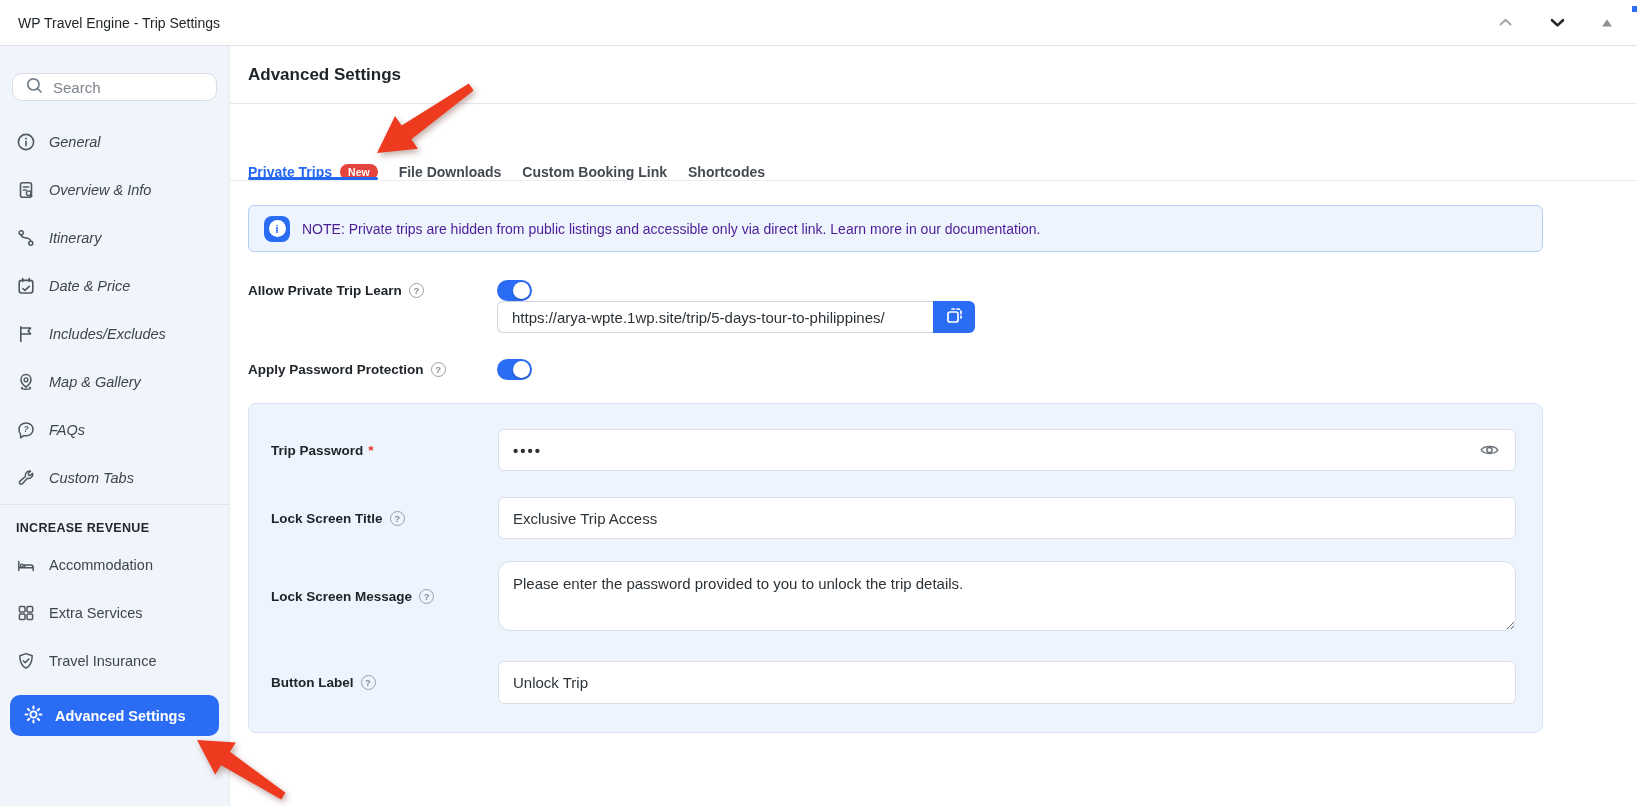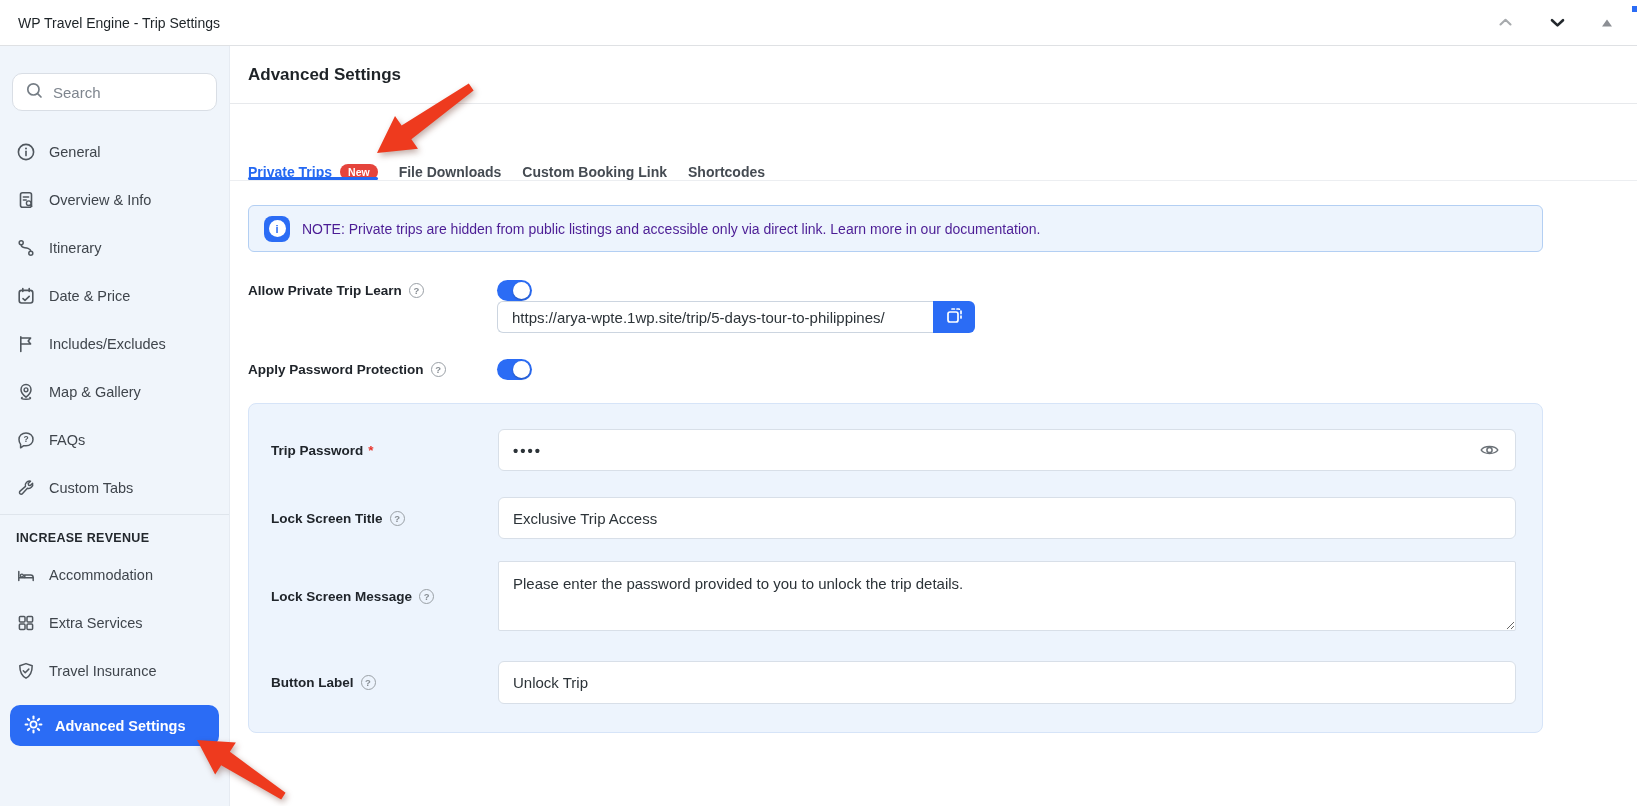--- a/index.html
+++ b/index.html
@@ -13,24 +13,24 @@
   .topbar-controls { margin-left:auto; display:flex; align-items:center; gap:30px; }
   .tb-btn { display:flex; align-items:center; justify-content:center; background:none; border:none; cursor:pointer; padding:2px; }
   .top-tick { position:absolute; top:6px; right:0; width:5px; height:6px; background:#2b6cf5; }
 
   
   .layout { display:flex; height:760px; }
   .sidebar { width:230px; flex-shrink:0; background:#f0f5fb; border-right:1px solid #e6ebf2; padding-top:27px; position:relative; }
   .main { flex:1; background:#fff; position:relative; }
 
   
-  .search-box { margin:0 12px; height:38px; background:#fff; border:1px solid #d9dee5; border-radius:10px; display:flex; align-items:center; gap:9px; padding:0 12px; }
+  .search-box { margin:0 12px; height:28px; background:#fff; border:1px solid #d9dee5; border-radius:10px; display:flex; align-items:center; gap:9px; padding:0 12px; }
   .search-box input { border:none; outline:none; background:transparent; font-family:inherit; font-size:15px; color:#3c434a; width:140px; }
   .search-box input::placeholder { color:#7e858e; }
-  .nav { margin-top:17px; }
+  .nav { margin-top:17px;font-style:italic; }
   .nav-item { height:48px; display:flex; align-items:center; gap:13px; padding-left:16px; font-size:14.5px; font-weight:500; color:#3f454c; cursor:pointer; }
   .nav-item .ico { width:20px; height:20px; display:flex; align-items:center; justify-content:center; color:#50575e; flex-shrink:0; }
   .side-divider { border:none; border-top:1px solid #dfe5ec; margin:2px 0 0 0; }
   .section-label { padding:16px 0 6px 16px; font-size:12.5px; font-weight:700; letter-spacing:.3px; color:#23282d; }
   .active-item { margin:10px 10px 0 10px; height:41px; background:#2b6cf5; border-radius:10px; display:flex; align-items:center; gap:12px; padding-left:14px; color:#fff; font-size:14.5px; font-weight:700; cursor:pointer; }
   .active-item .ico { color:#fff; }
 
   
   .main-header { height:58px; border-bottom:1px solid #e7e9ec; display:flex; align-items:center; padding-left:18px; }
   .main-title { font-size:17px; font-weight:700; color:#1e2327; }
@@ -65,21 +65,21 @@
   .panel-row { display:flex; align-items:center; }
   .panel-row + .panel-row.gap26 { margin-top:26px; }
   .panel-row + .panel-row.gap22 { margin-top:22px; }
   .panel-row + .panel-row.gap30 { margin-top:30px; }
   .panel-label { width:227px; flex-shrink:0; display:flex; align-items:center; gap:7px; font-size:13.5px; font-weight:700; color:#20252b; }
   .input-wrap { flex:1; position:relative; display:flex; }
   .text-input { flex:1; height:42px; border:1px solid #d8dfe8; border-radius:6px; padding:0 14px; font-family:inherit; font-size:15px; color:#2c3338; outline:none; background:#fff; }
   .text-input.tall { height:43px; }
   .password-input { letter-spacing:2px; font-weight:700; }
   .eye-btn { position:absolute; right:14px; top:50%; transform:translateY(-50%); background:none; border:none; cursor:pointer; display:flex; color:#6b7177; padding:2px; }
-  textarea.msg-input { flex:1; height:70px; border:1px solid #d8dfe8; border-radius:2px; padding:11px 14px; font-family:inherit; font-size:15px; color:#2c3338; outline:none; background:#fff; line-height:1.4; }
+  textarea.msg-input { flex:1; height:70px; border:1px solid #d8dfe8; border-radius:12px; padding:11px 14px; font-family:inherit; font-size:15px; color:#2c3338; outline:none; background:#fff; line-height:1.4; }
 
   
   .arrow-svg { position:absolute; pointer-events:none; z-index:50; filter:drop-shadow(2px 3px 3px rgba(80,20,5,.35)); }
 </style>
 </head>
 <body>
 
 <div class="screen">
 
   <div class="topbar">

